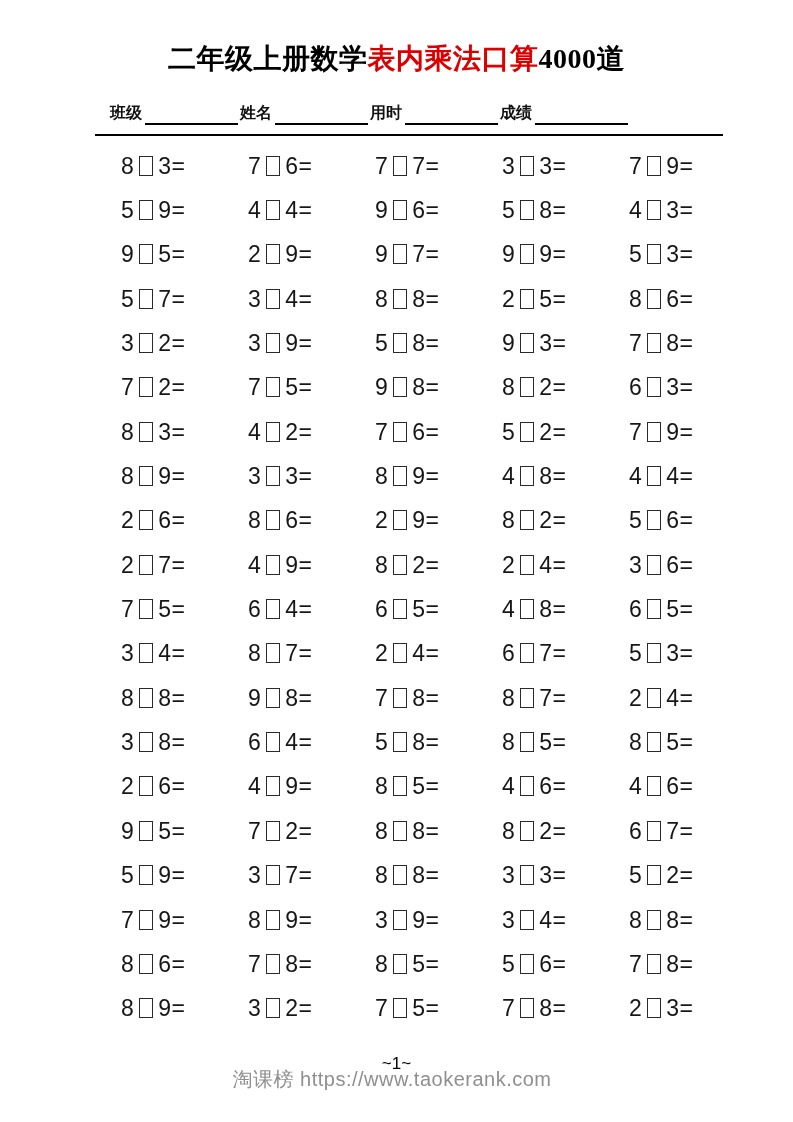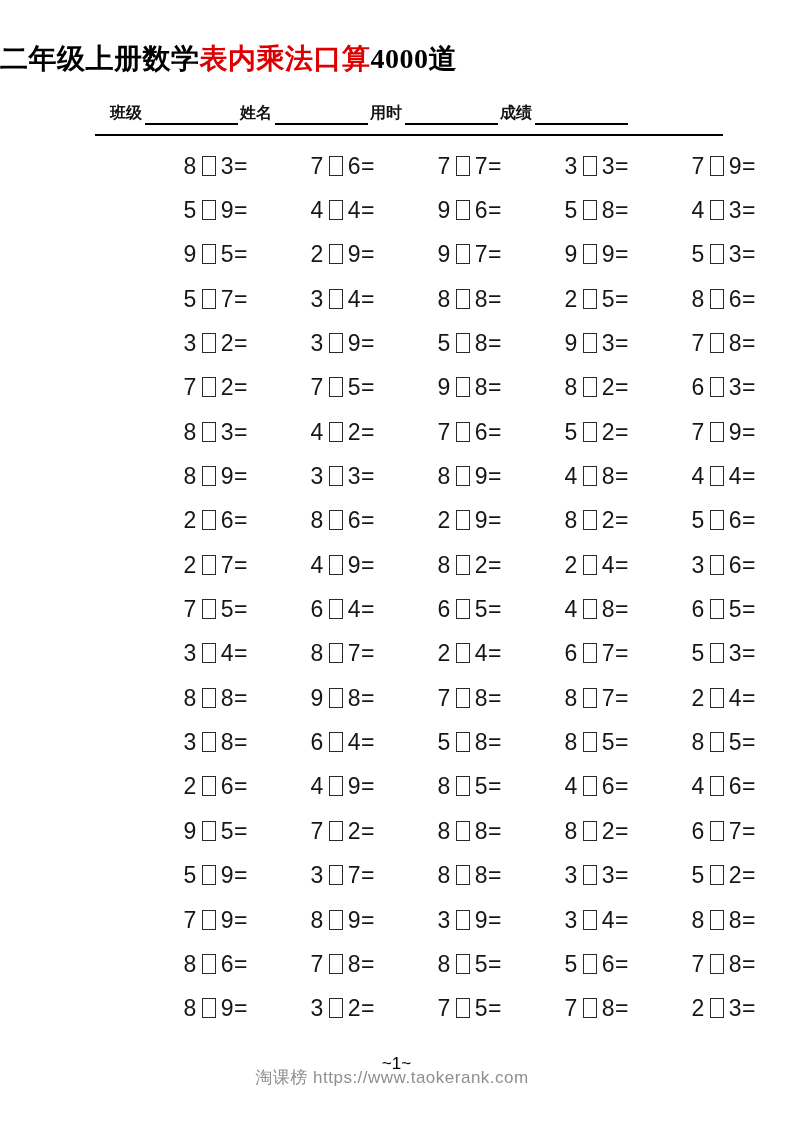--- a/index.html
+++ b/index.html
@@ -8,21 +8,21 @@
     width:793px;height:1122px;
     margin:0 auto;
     background:#ffffff;
     overflow:hidden;
     font-family:"Liberation Sans", sans-serif;
     color:#111;
   }
   
   .title{
     padding-top:42px;
-    text-align:left;
+    text-align:center;
     font-family:"Liberation Serif","DejaVu Serif",serif;
     font-weight:bold;
     font-size:28px;
     line-height:34px;
     color:#000;
     letter-spacing:.5px;
   }
   .title .hl{color:#dd0000;}
   
   .fields{
@@ -47,41 +47,40 @@
     width:628px;
     border-top:2px solid #000;
   }
   
   .grid{
     margin:8px 0 0 121px;
     display:grid;
     grid-template-columns:repeat(5,127px);
     grid-auto-rows:44.35px;
     align-items:center;
-    text-align:right;
   }
   .problem{
     font-size:23px;
     color:#161616;
     white-space:nowrap;
     letter-spacing:.5px;
   }
   .mul-box{
     display:inline-block;
     width:12px;height:18px;
     border:1.5px solid #2a2a2a;
     margin:0 5px;
     vertical-align:-2px;
   }
   
   .watermark{
     position:absolute;
     left:0;right:9px;top:1066px;
     text-align:center;
-    font-size:17px;
+    font-size:20px;
     color:#8f8f8f;
     letter-spacing:.5px;
   }
   .page-number{
     position:absolute;
     left:0;right:0;top:1054px;
     text-align:center;
     font-size:17px;
     color:#000;
     z-index:2;

